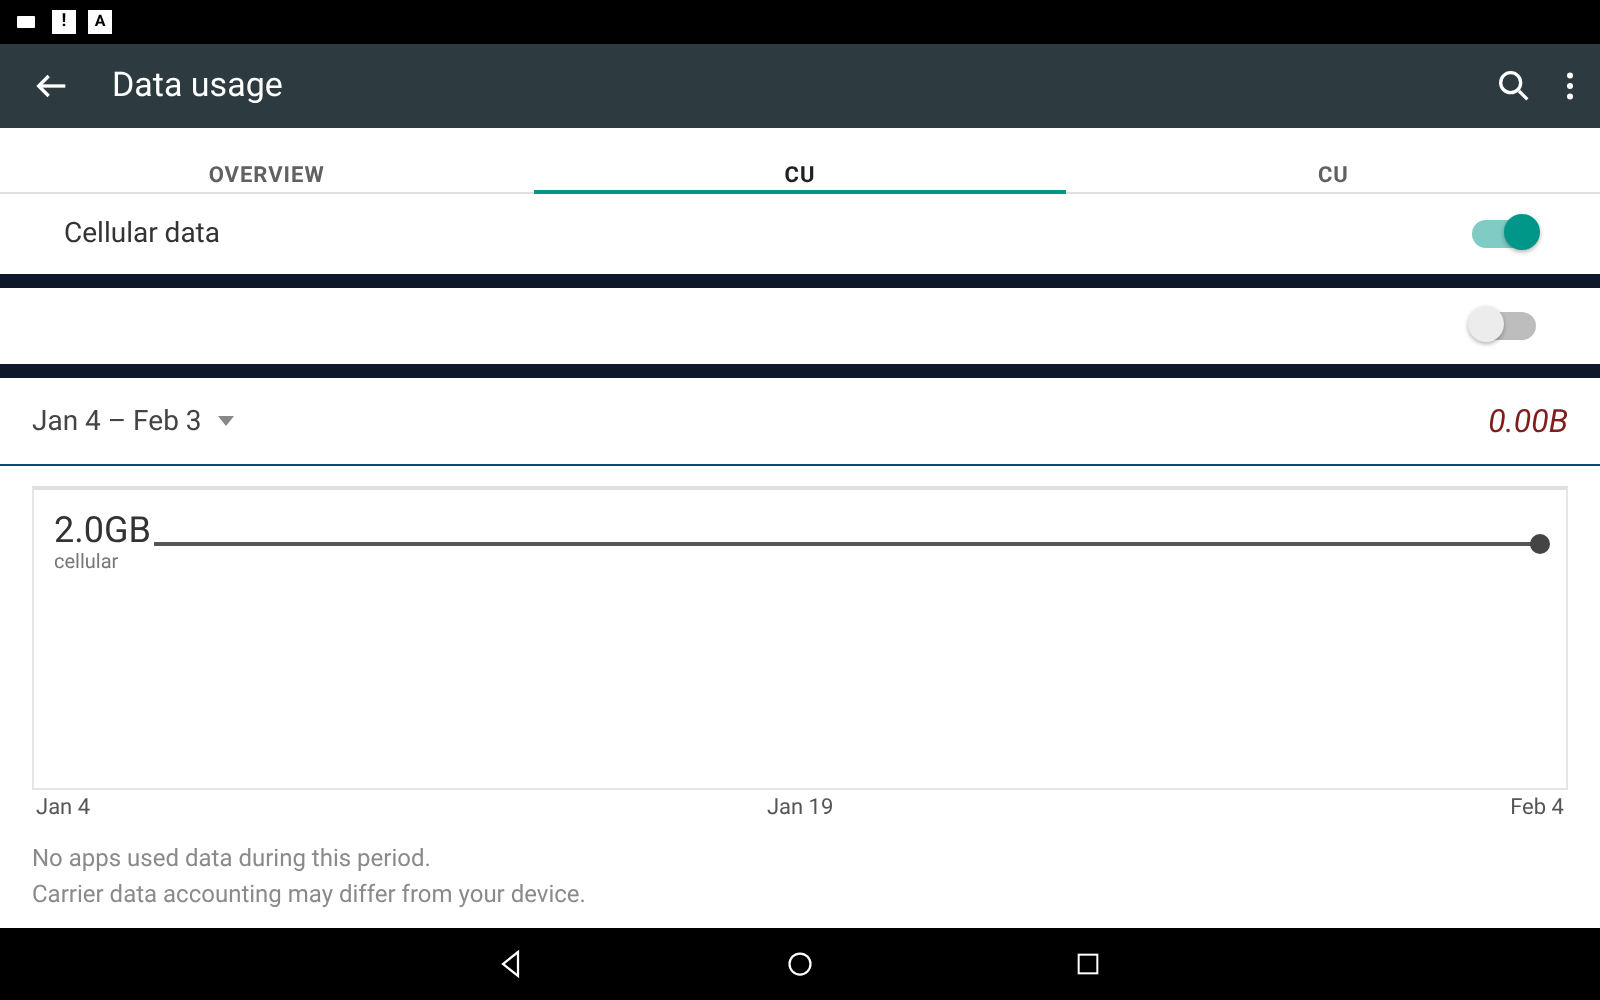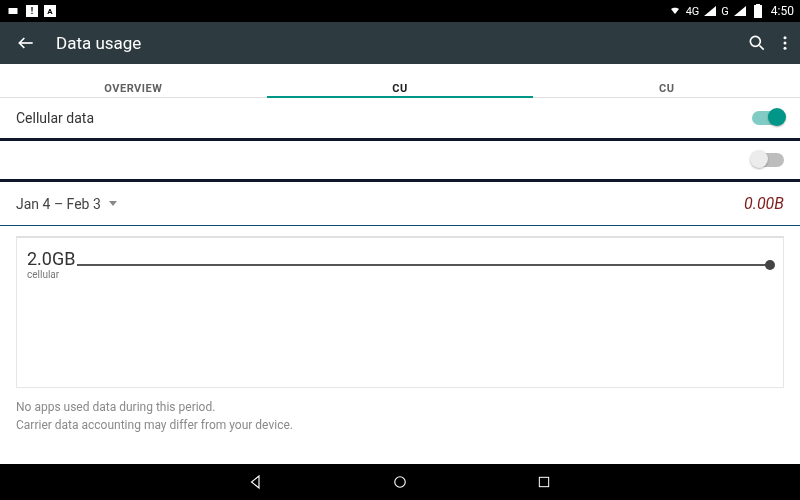--- a/index.html
+++ b/index.html
@@ -21,21 +21,21 @@
   .app-bar .spacer { flex: 1; }
   .app-bar .action { width: 28px; height: 28px; display: inline-flex; align-items: center; justify-content: center; cursor: pointer; }
 
   
   .tabs { height: 34px; background: #fff; display: flex; border-bottom: 1px solid #e0e0e0; }
   .tab { flex: 1; display: flex; align-items: center; justify-content: center; font-size: 11px; font-weight: 700; letter-spacing: 0.5px; color: #616161; cursor: pointer; position: relative; margin-top: 16px; }
   .tab.active { color: #212121; }
   .tab.active::after { content: ""; position: absolute; left: 0; right: 0; bottom: -1px; height: 2px; background: #009688; }
 
   
-  .row { padding: 12px 16px; display: flex; align-items: center; border-bottom: 3px solid #0f172a; }
+  .row { padding: 12px 32px; display: flex; align-items: center; border-bottom: 7px solid #0f172a; }
   .row .label { font-size: 14px; color: #333; }
   .row .grow { flex: 1; }
 
   
   .switch { width: 32px; height: 14px; border-radius: 8px; position: relative; }
   .switch .knob { position: absolute; top: -3px; width: 18px; height: 18px; border-radius: 50%; box-shadow: 0 1px 2px rgba(0,0,0,0.3); }
   .switch.on { background: #80cbc4; }
   .switch.on .knob { right: -2px; background: #009688; }
   .switch.off { background: #bdbdbd; }
   .switch.off .knob { left: -2px; background: #ececec; }
@@ -71,42 +71,20 @@
 
   <div class="status-bar">
     <div class="status-left">
       <span class="sb-icon">
         <svg width="12" height="12" viewBox="0 0 24 24" fill="#fff">
             <rect x="3" y="6" width="18" height="12" rx="1"></rect>
           </svg>
       </span>
       <span class="sb-square">!</span>
       <span class="sb-square" style="font-size:8px;">A</span>
-    </div>
-    <div class="status-right">
-      <span class="sb-icon">
-        <svg width="14" height="12" viewBox="0 0 24 24" fill="#fff">
-            <path d="M12 18l8-10c-4.5-3.5-11.5-3.5-16 0l8 10z"></path>
-          </svg>
-      </span>
-      <span style="font-size:11px;">4G</span>
-      <span class="sb-icon">
-          <span class="sb-triangle"></span>
-        </span>
-      <span style="font-size:11px;">G</span>
-      <span class="sb-icon">
-          <span class="sb-triangle"></span>
-        </span>
-      <span class="sb-icon">
-        <svg width="8" height="14" viewBox="0 0 8 14" fill="#fff">
-            <rect x="0" y="1" width="8" height="13"></rect>
-            <rect x="2" y="0" width="4" height="2"></rect>
-          </svg>
-      </span>
-      <span style="font-size:12px; margin-left:2px;">4:50</span>
     </div>
   </div>
 
   <div class="app-bar">
     <span class="back">
       <svg width="20" height="20" viewBox="0 0 24 24" fill="none" stroke="#fff" stroke-width="2">
           <path d="M20 12H4"></path>
           <path d="M10 6l-6 6 6 6"></path>
         </svg>
     </span>
@@ -160,20 +138,25 @@
     <div class="chart">
       <div class="warn-label">
         <div>
           <span class="warn-value">2.0</span><span class="warn-value unit">GB</span>
         </div>
         <div class="warn-caption">cellular</div>
       </div>
       <div class="warn-line"></div>
       <div class="warn-handle"></div>
     </div>
+    <div class="x-axis">
+      <span>Jan 4</span>
+      <span>Jan 19</span>
+      <span>Feb 4</span>
+    </div>
   </div>
 
   <div class="notes">
     <div>No apps used data during this period.</div>
     <div>Carrier data accounting may differ from your device.</div>
   </div>
 
   <div class="nav-bar">
     <span class="nav-btn">
       <svg width="18" height="18" viewBox="0 0 24 24" fill="none" stroke="#fff" stroke-width="1.5">

